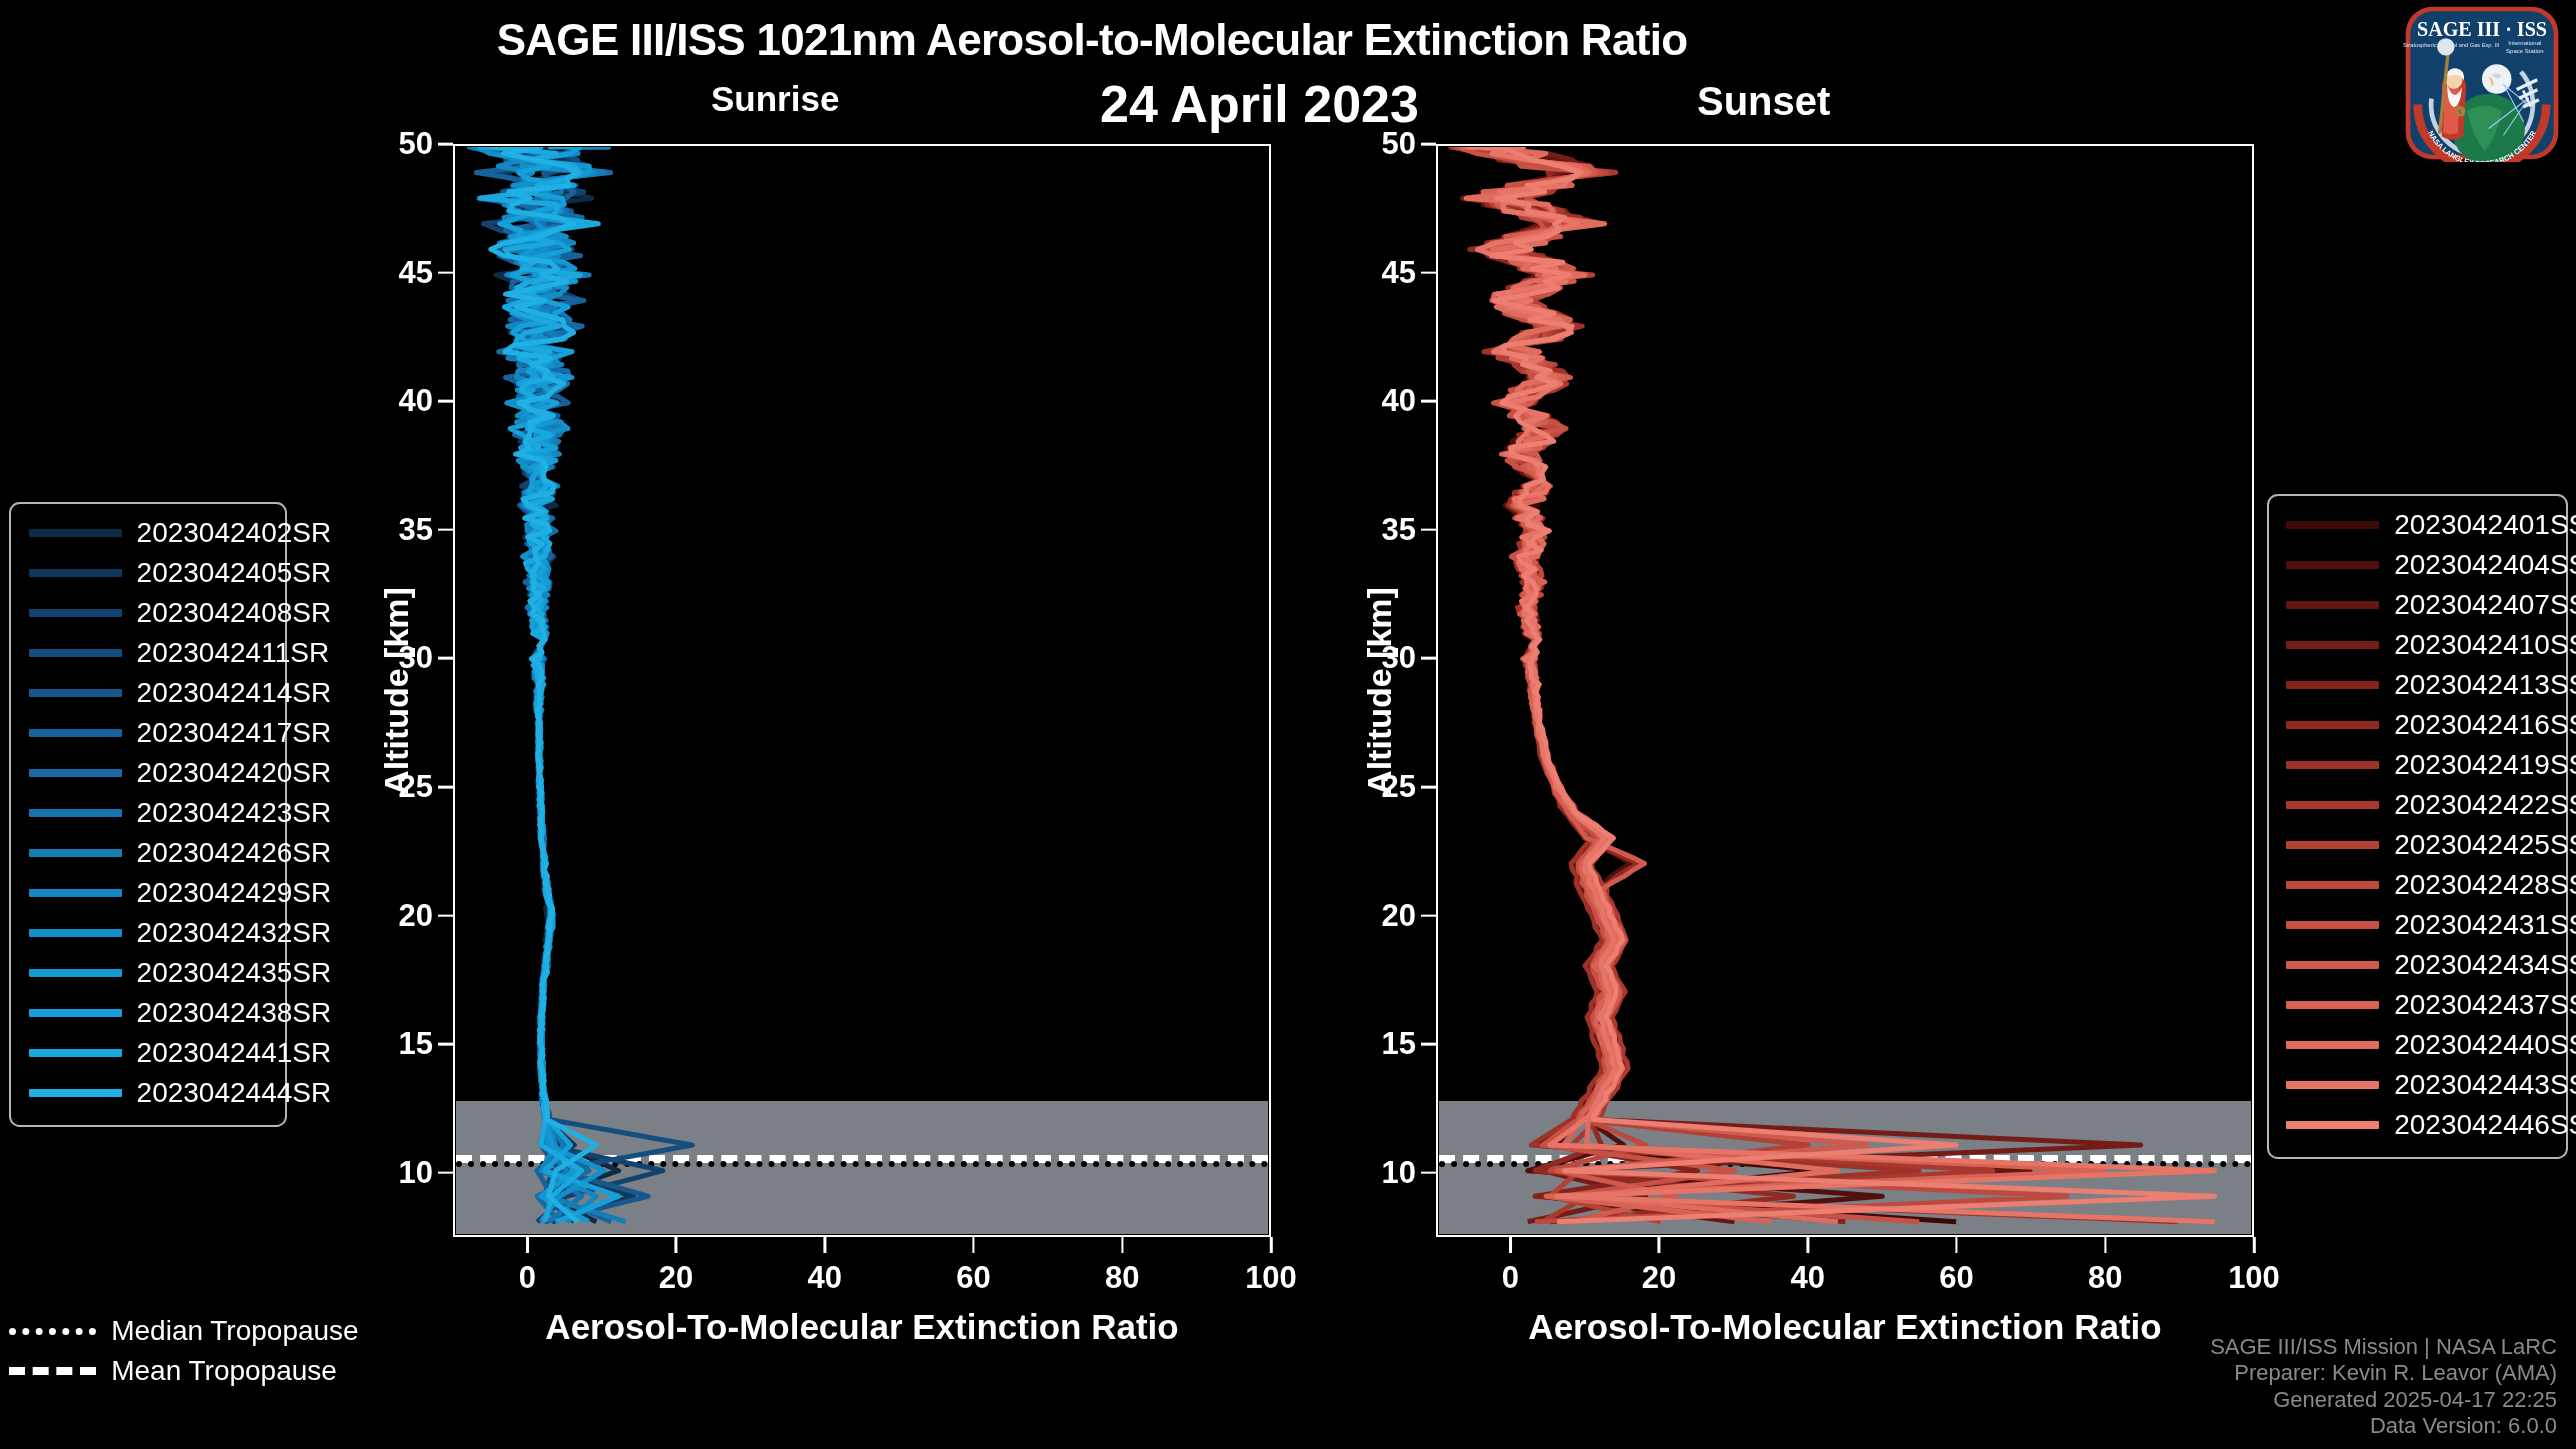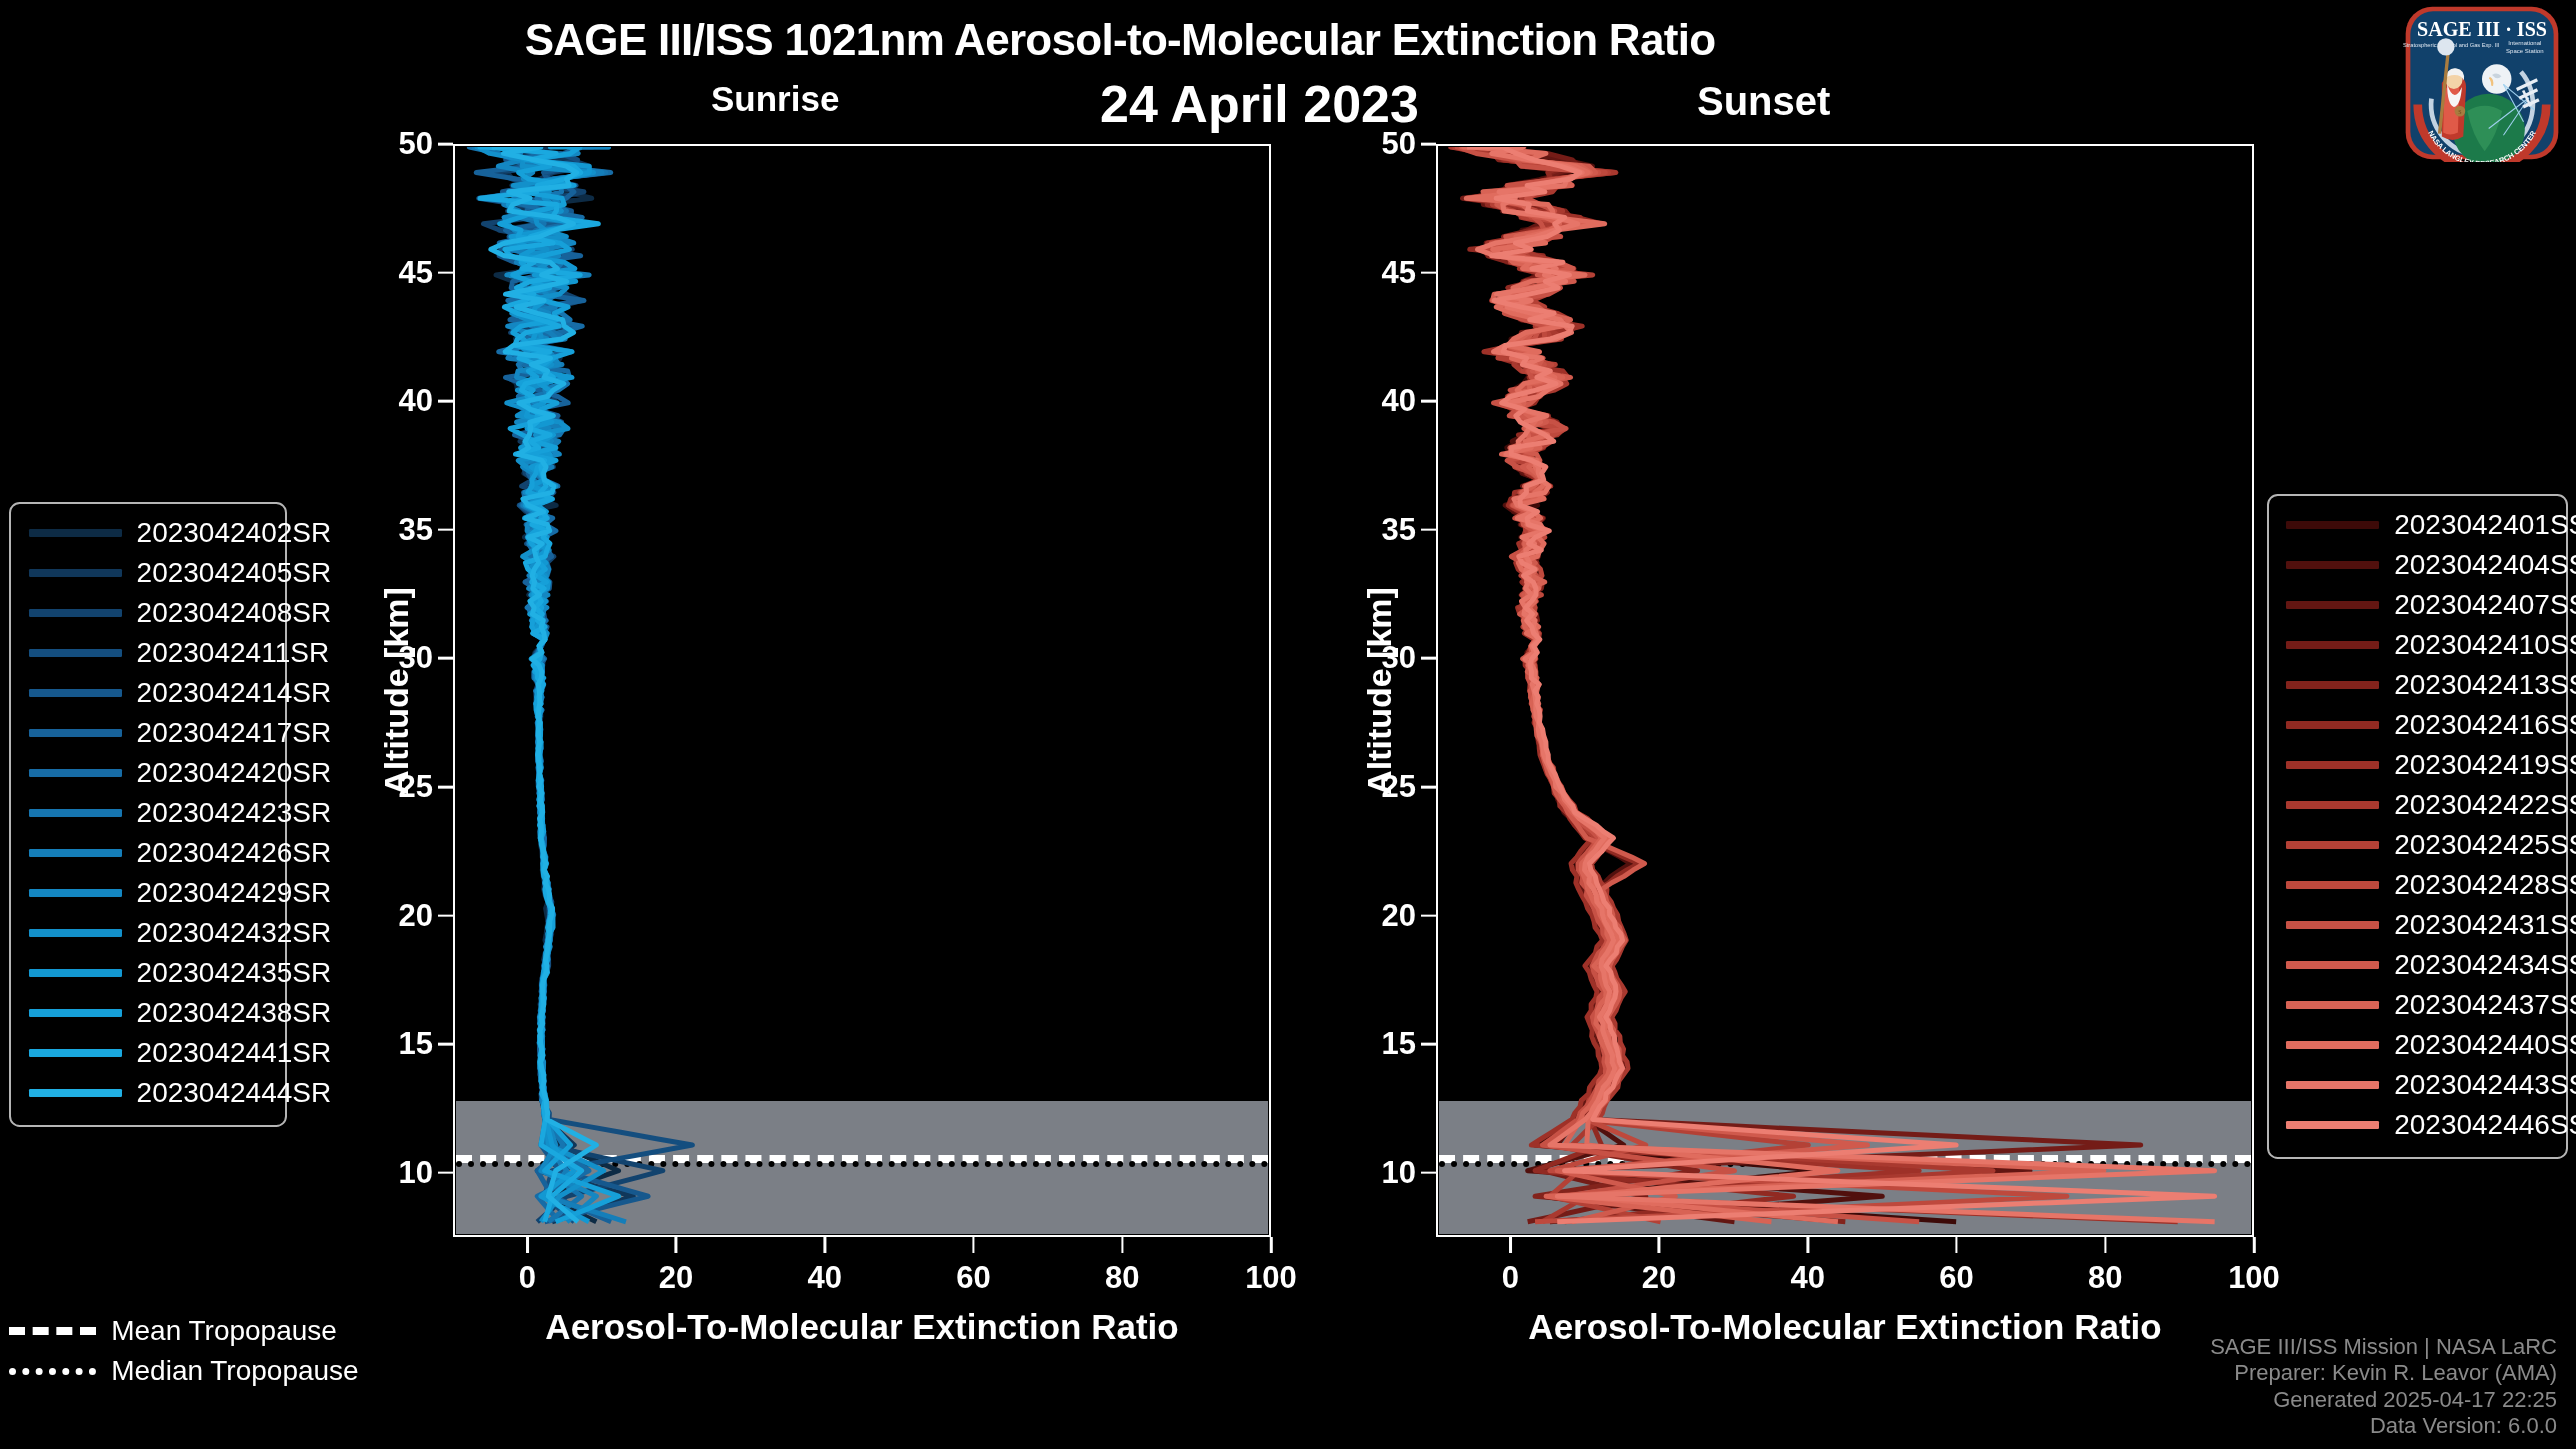--- a/index.html
+++ b/index.html
@@ -1,20 +1,20 @@
 <!DOCTYPE html>
 <html style="font-size:10.7px"><head>
 <meta charset="utf-8">
 <style>
   html,body{margin:0;padding:0;background:#000;}
   body{width:2576px;height:1449px;position:relative;overflow:hidden;
        font-family:"Liberation Sans",sans-serif;color:#fff;}
 
   .title{position:absolute;left:0;top:14.8px;width:2184px;text-align:center;
-         font-size:44px;font-weight:bold;letter-spacing:-0.7px;margin-left:28px;}
+         font-size:44px;font-weight:bold;letter-spacing:-0.7px;}
   .subtitle-row{position:absolute;top:79px;left:0;width:2576px;height:47px;}
   .sub{position:absolute;font-weight:bold;color:#fff;}
   .sub-sunrise{left:711px;top:0;font-size:35px;}
   .sub-date{left:1100px;top:-5.4px;font-size:52px;}
   .sub-sunset{left:1697px;top:0;font-size:40px;}
 
   
   .panel{position:absolute;top:144px;height:1093px;}
   #panel-sr{left:453px;width:818px;}
   #panel-ss{left:1436px;width:818px;}
@@ -351,29 +351,29 @@
     </div>
     <div class="lrow">
       <span class="lswatch" style="background: rgb(236, 126, 114);"></span>
       <span class="ltext">2023042446SS</span>
     </div>
   </div>
 
 <div id="legend-tropo">
   <div class="trow">
     <span class="tkey">
+        <i class="k-dot"></i>
+      </span>
+    <span class="ttext">Median Tropopause</span>
+  </div>
+  <div class="trow">
+    <span class="tkey">
         <i class="k-dash"></i>
       </span>
     <span class="ttext">Mean Tropopause</span>
-  </div>
-  <div class="trow">
-    <span class="tkey">
-        <i class="k-dot"></i>
-      </span>
-    <span class="ttext">Median Tropopause</span>
   </div>
 </div>
 
 <div class="credits">
   <div>SAGE III/ISS Mission | NASA LaRC</div>
   <div>Preparer: Kevin R. Leavor (AMA)</div>
   <div>Generated 2025-04-17 22:25</div>
   <div>Data Version: 6.0.0</div>
 </div>
 

